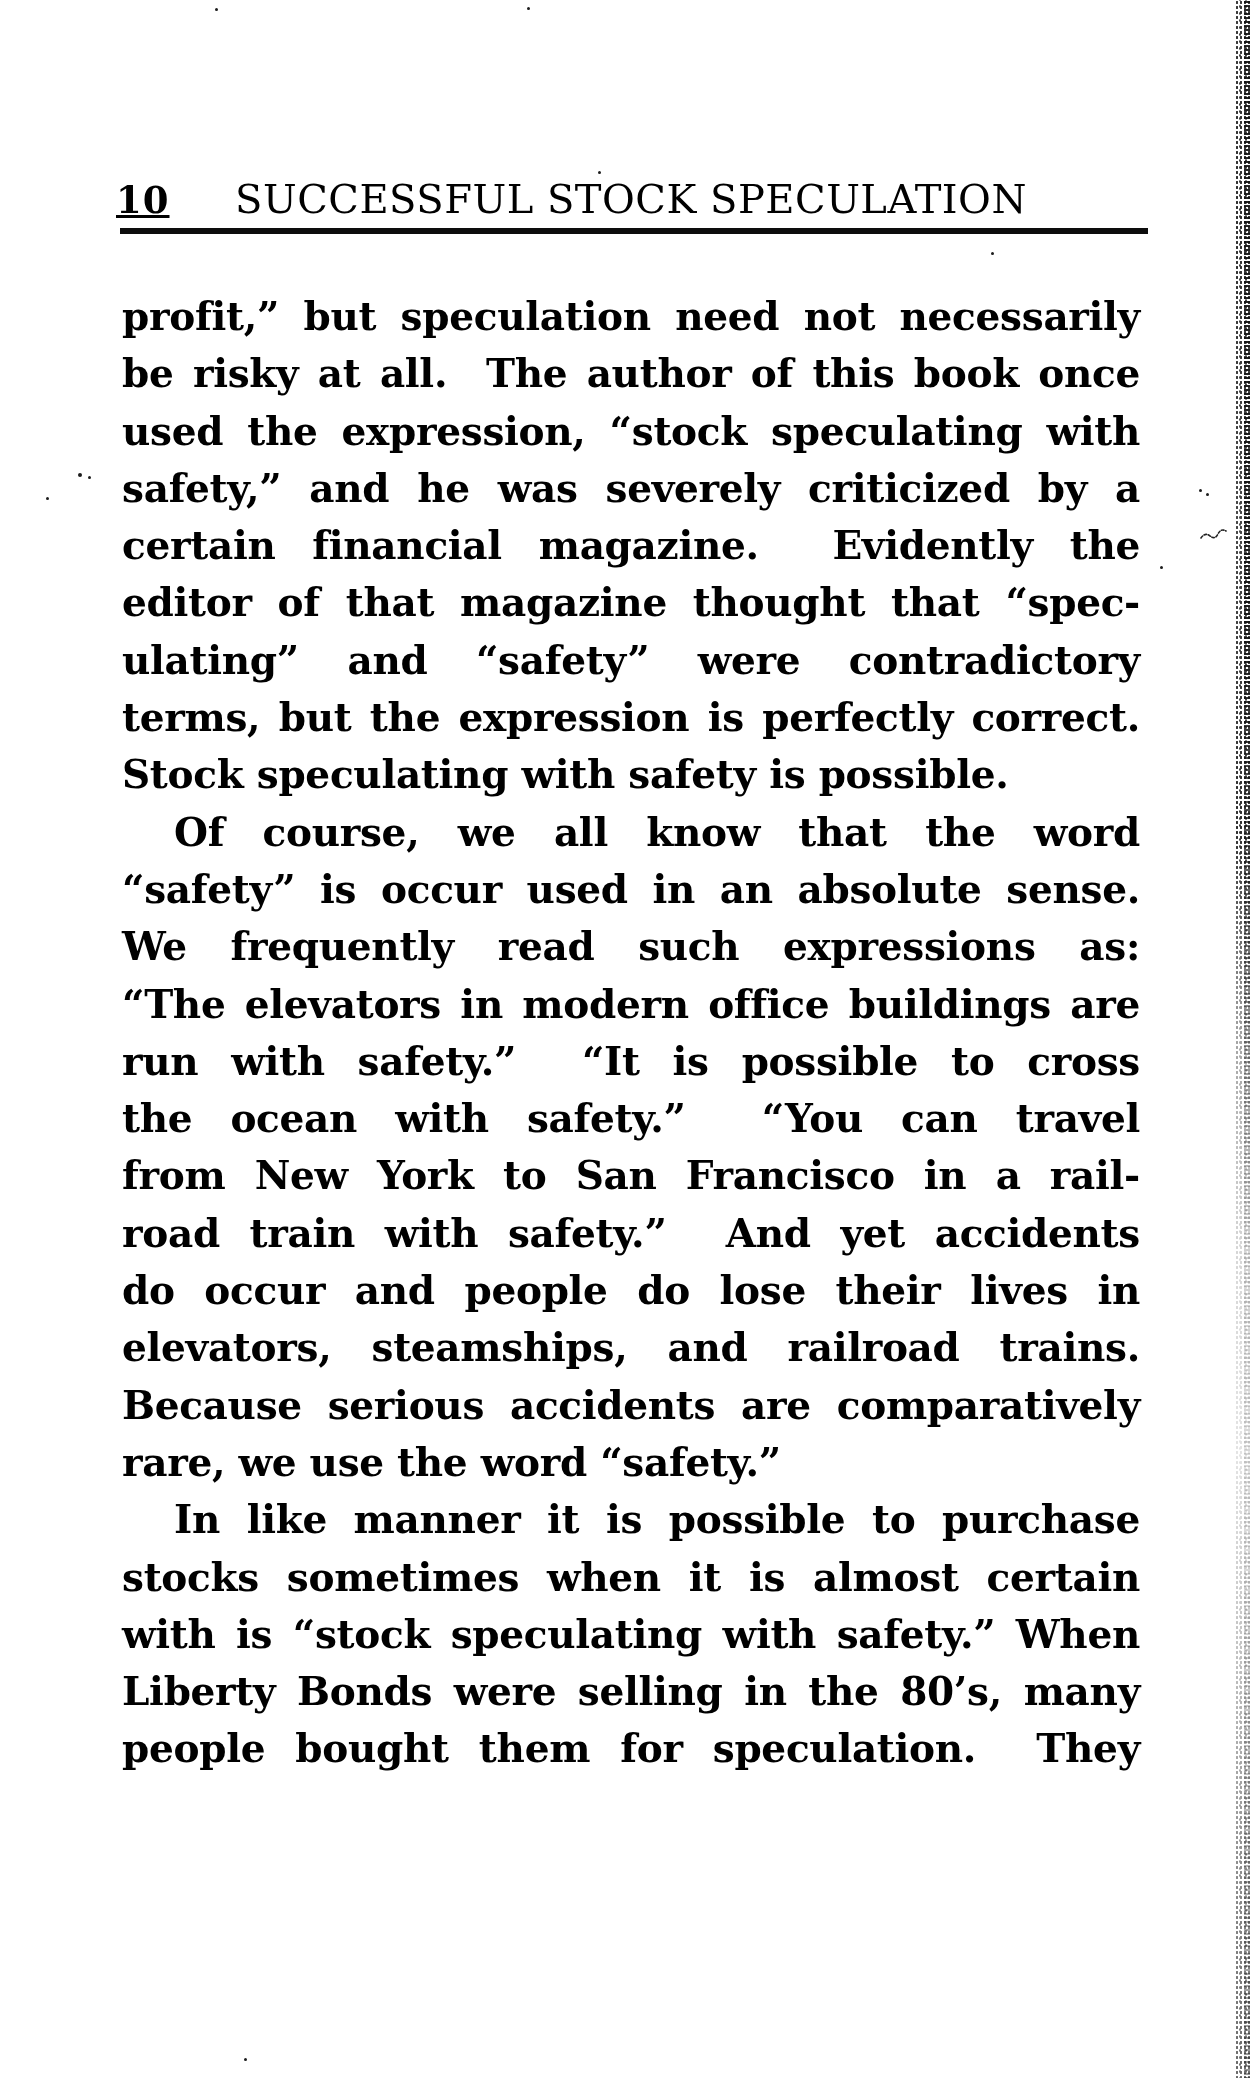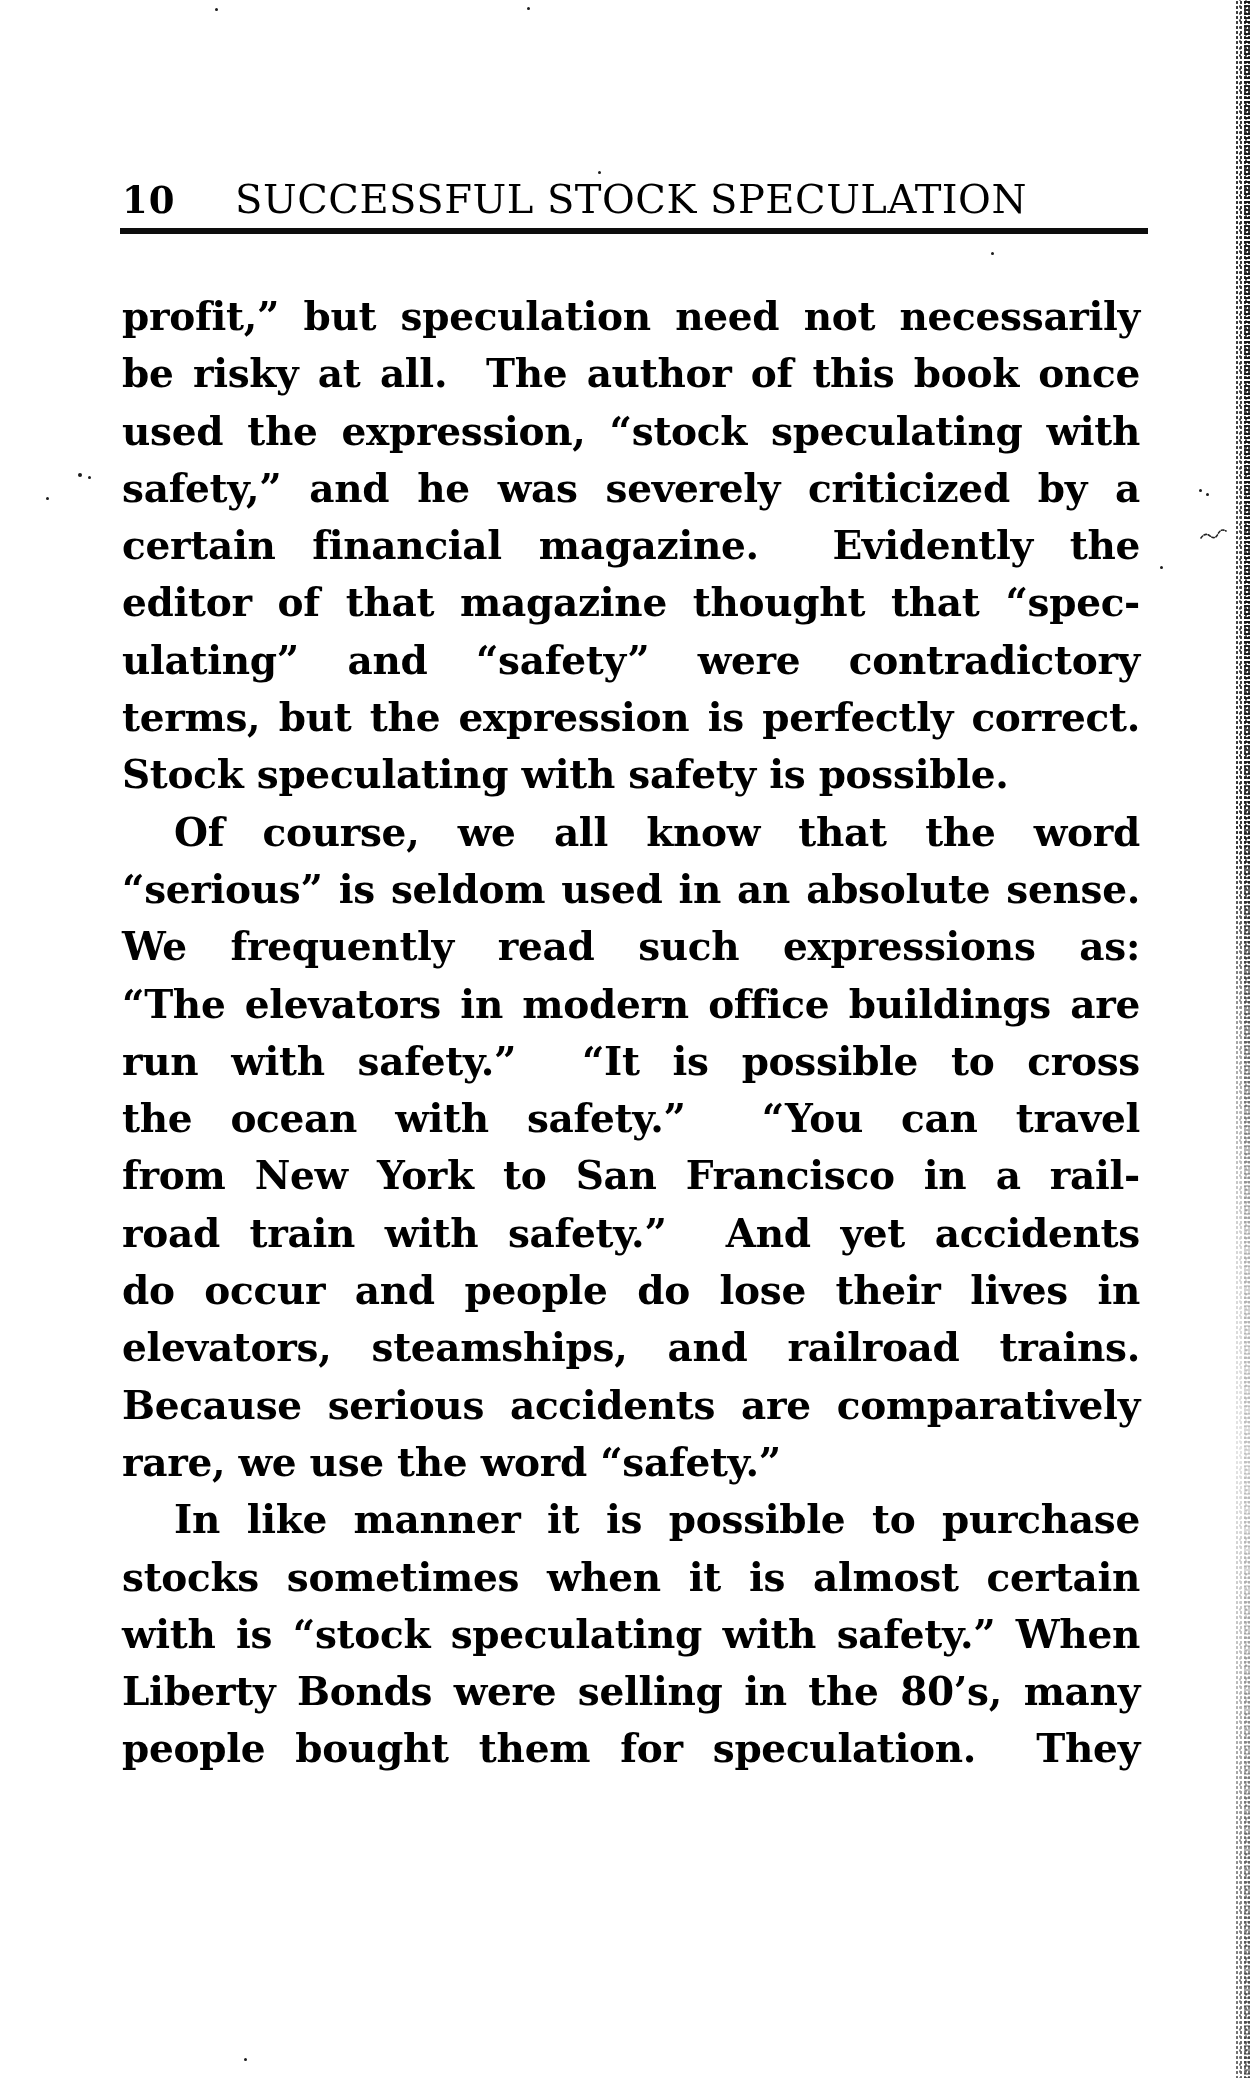--- a/index.html
+++ b/index.html
@@ -8,23 +8,24 @@
     width: 1250px;
     height: 2078px;
     background: #ffffff;
     overflow: hidden;
     font-family: "DejaVu Serif", "Liberation Serif", serif;
     color: #000000;
   }
   
   .page-num {
     position: absolute;
-    left: 122px; top: 178px;
+    left: 116px; top: 178px;
     font-size: 37px; font-weight: 700;
     letter-spacing: 1px;
+    text-decoration: underline;
   }
   .running-title {
     position: absolute;
     left: 122px; top: 176px; width: 1018px;
     text-align: center;
     font-size: 40px; font-weight: 400;
     letter-spacing: 0.5px;
     white-space: nowrap;
   }
   .header-rule {
@@ -108,21 +109,21 @@
     <div class="line">be risky at all.  The author of this book once</div>
     <div class="line">used the expression, “stock speculating with</div>
     <div class="line">safety,” and he was severely criticized by a</div>
     <div class="line">certain financial magazine.  Evidently the</div>
     <div class="line">editor of that magazine thought that “spec-</div>
     <div class="line">ulating” and “safety” were contradictory</div>
     <div class="line">terms, but the expression is perfectly correct.</div>
     <div class="line short">Stock speculating with safety is possible.</div>
 
     <div class="line indent">Of course, we all know that the word</div>
-    <div class="line">“serious” is seldom used in an absolute sense.</div>
+    <div class="line">“safety” is occur used in an absolute sense.</div>
     <div class="line">We frequently read such expressions as:</div>
     <div class="line">“The elevators in modern office buildings are</div>
     <div class="line">run with safety.”  “It is possible to cross</div>
     <div class="line">the ocean with safety.”  “You can travel</div>
     <div class="line">from New York to San Francisco in a rail-</div>
     <div class="line">road train with safety.”  And yet accidents</div>
     <div class="line">do occur and people do lose their lives in</div>
     <div class="line">elevators, steamships, and railroad trains.</div>
     <div class="line">Because serious accidents are comparatively</div>
     <div class="line short">rare, we use the word “safety.”</div>

